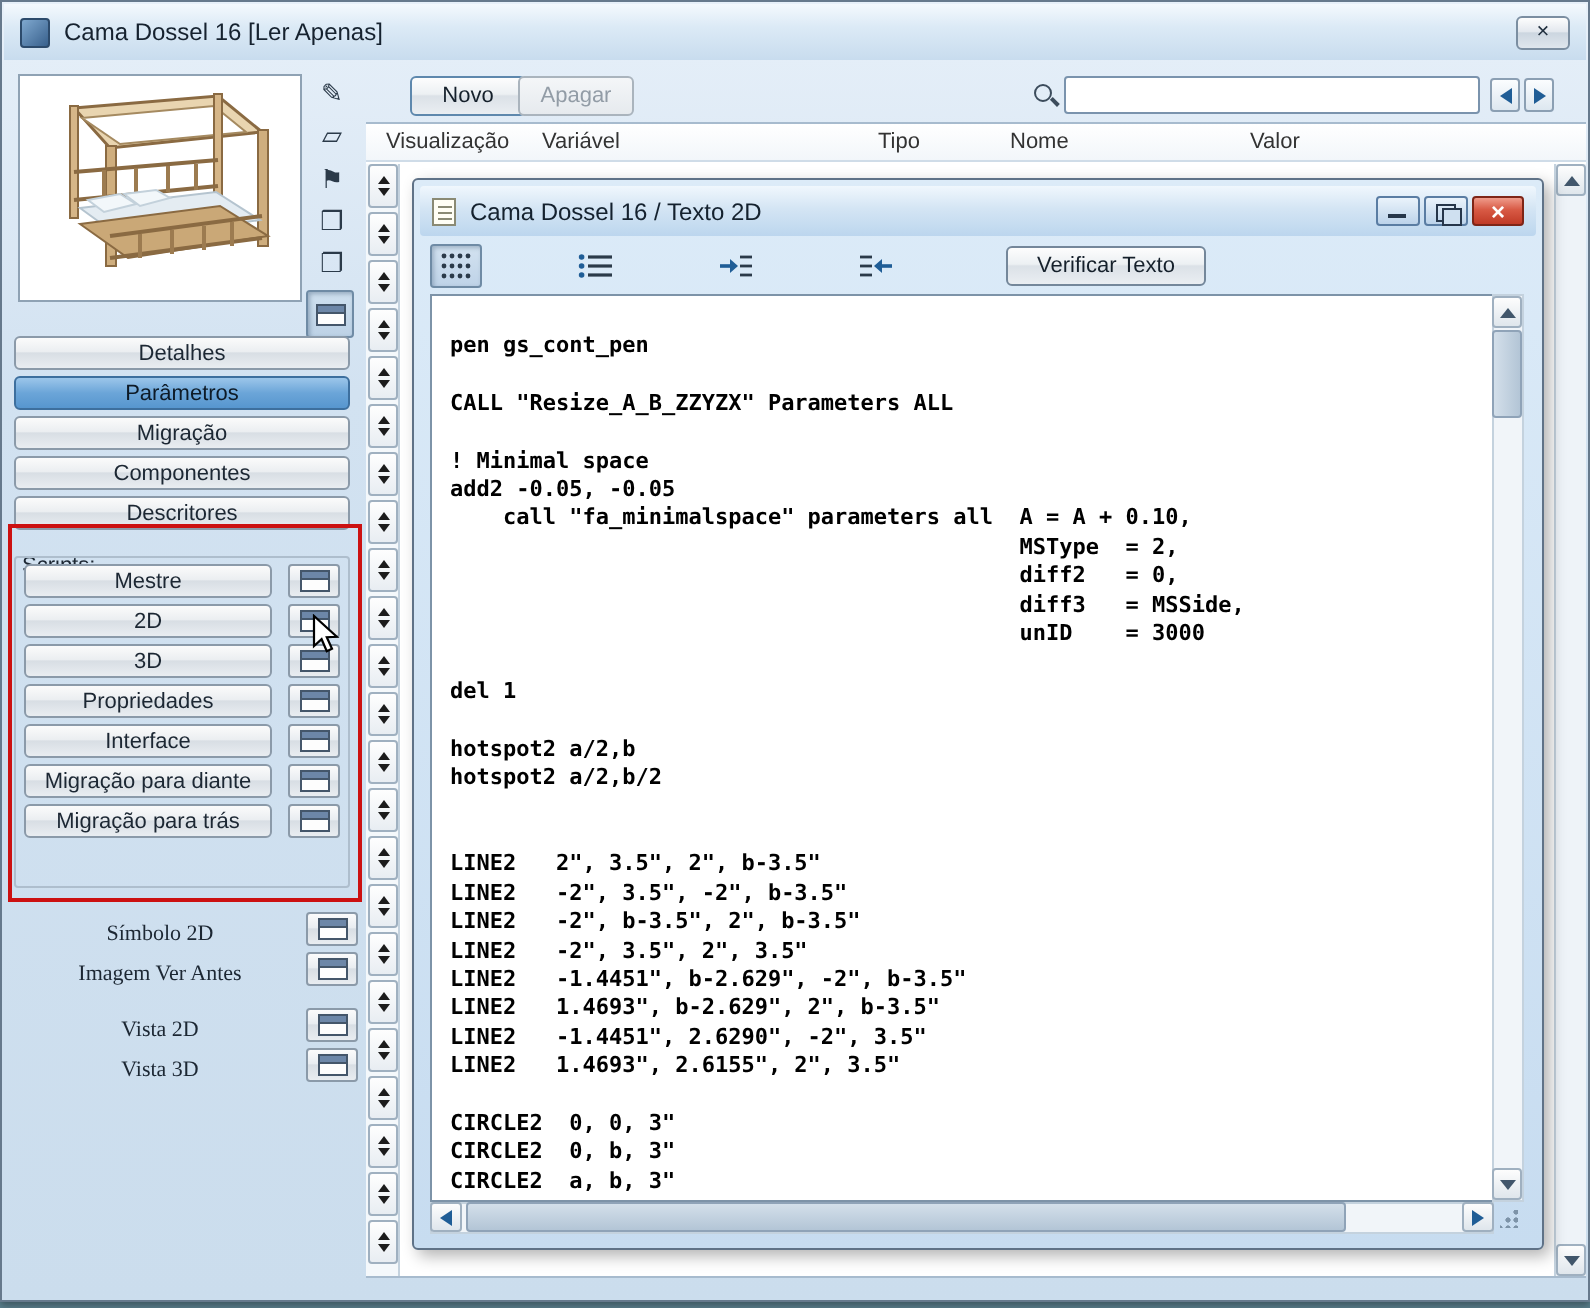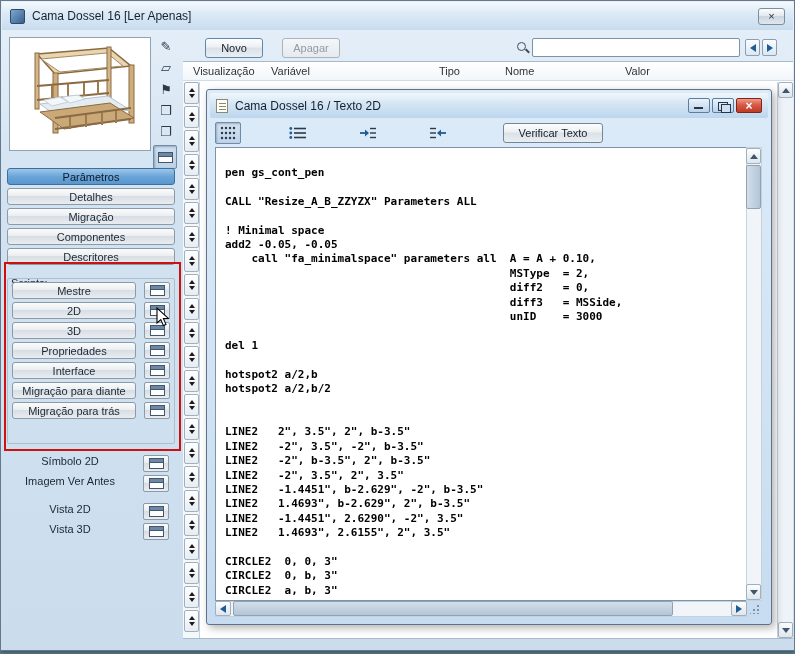--- a/index.html
+++ b/index.html
@@ -78,39 +78,39 @@
     border: 1px solid #aebecd; border-radius: 2px; padding-top: 3px;
   }
   .script-row { display: flex; align-items: flex-start; margin: 0 4px 3px 4px; height: 17px; }
   .script-row .btn3d { width: 124px; height: 17px; margin: 0; }
   .mini-win-btn {
     margin-left: auto; width: 26px; height: 17px;
     background: linear-gradient(#fbfbfb,#e9edf1 45%,#d8dee4 50%,#e9edf1);
     border: 1px solid #8b9aa9; border-radius: 2px;
     display: flex; align-items: center; justify-content: center; cursor: pointer;
   }
-  .side-row { position: absolute; left: 2px; width: 168px; height: 18px; display: flex; align-items: flex-start; }
+  .side-row { position: absolute; left: 12px; width: 168px; height: 18px; display: flex; align-items: flex-end; font-family: Liberation Serif, serif; }
   .side-row .lbl { width: 134px; text-align: center; font-size: 11px; color: #1c2733; }
   .side-row .mini-win-btn { margin-left: 6px; }
 
   .annotation-box {
     position: absolute; left: 3px; top: 261px; width: 177px; height: 189px;
     border: 2px solid #cc1111; pointer-events: none; z-index: 60;
   }
 
   
   .main-toolbar { position: absolute; left: 182px; top: 32px; right: 3px; height: 28px; }
   .cmd-btn {
     position: absolute; top: 5px; width: 58px; height: 20px;
     background: linear-gradient(#fdfdfd,#ecf0f3 45%,#dbe1e7 50%,#eaeef2);
     border: 1px solid #5e88ad; border-radius: 3px;
     font-size: 11px; color: #15202b; cursor: pointer;
   }
   .cmd-btn.novo { left: 22px; }
-  .cmd-btn.disabled { left: 99px; border-color: #aab4bd; color: #929ca6; background: linear-gradient(#f4f6f8,#e6eaee); cursor: default; }
+  .cmd-btn.disabled { left: 76px; border-color: #aab4bd; color: #929ca6; background: linear-gradient(#f4f6f8,#e6eaee); cursor: default; }
   .search-icon { position: absolute; left: 334px; top: 9px; width: 9px; height: 9px; border: 1.6px solid #3c4c5c; border-radius: 50%; }
   .search-icon::after { content: ""; position: absolute; left: 7px; top: 7px; width: 5px; height: 1.8px; background: #3c4c5c; transform: rotate(45deg); }
   .search-input {
     position: absolute; left: 349px; top: 5px; width: 208px; height: 19px;
     border: 1px solid #7a93ad; border-radius: 2px; background: #fff;
     font-size: 11px; padding: 0 4px; color: #222;
   }
   .nav-arrow {
     position: absolute; top: 6px; width: 15px; height: 17px;
     background: linear-gradient(#fbfdff,#dde7f0); border: 1px solid #8b9fb3; border-radius: 2px;
@@ -287,22 +287,22 @@
       </button>
     <button class="tool-ico">
         <span>❐</span>
       </button>
     <button class="tool-btn-pressed">
       <span class="winglyph"></span>
     </button>
   </div>
 
   <div class="nav-stack">
+    <button class="btn3d">Detalhes</button>
     <button class="btn3d selected">Parâmetros</button>
-    <button class="btn3d">Detalhes</button>
     <button class="btn3d">Migração</button>
     <button class="btn3d">Componentes</button>
     <button class="btn3d">Descritores</button>
   </div>
 
   <span class="scripts-label">Scripts:</span>
   <div class="scripts-group">
     <div class="script-row">
       <button class="btn3d">Mestre</button>
       <button class="mini-win-btn">

